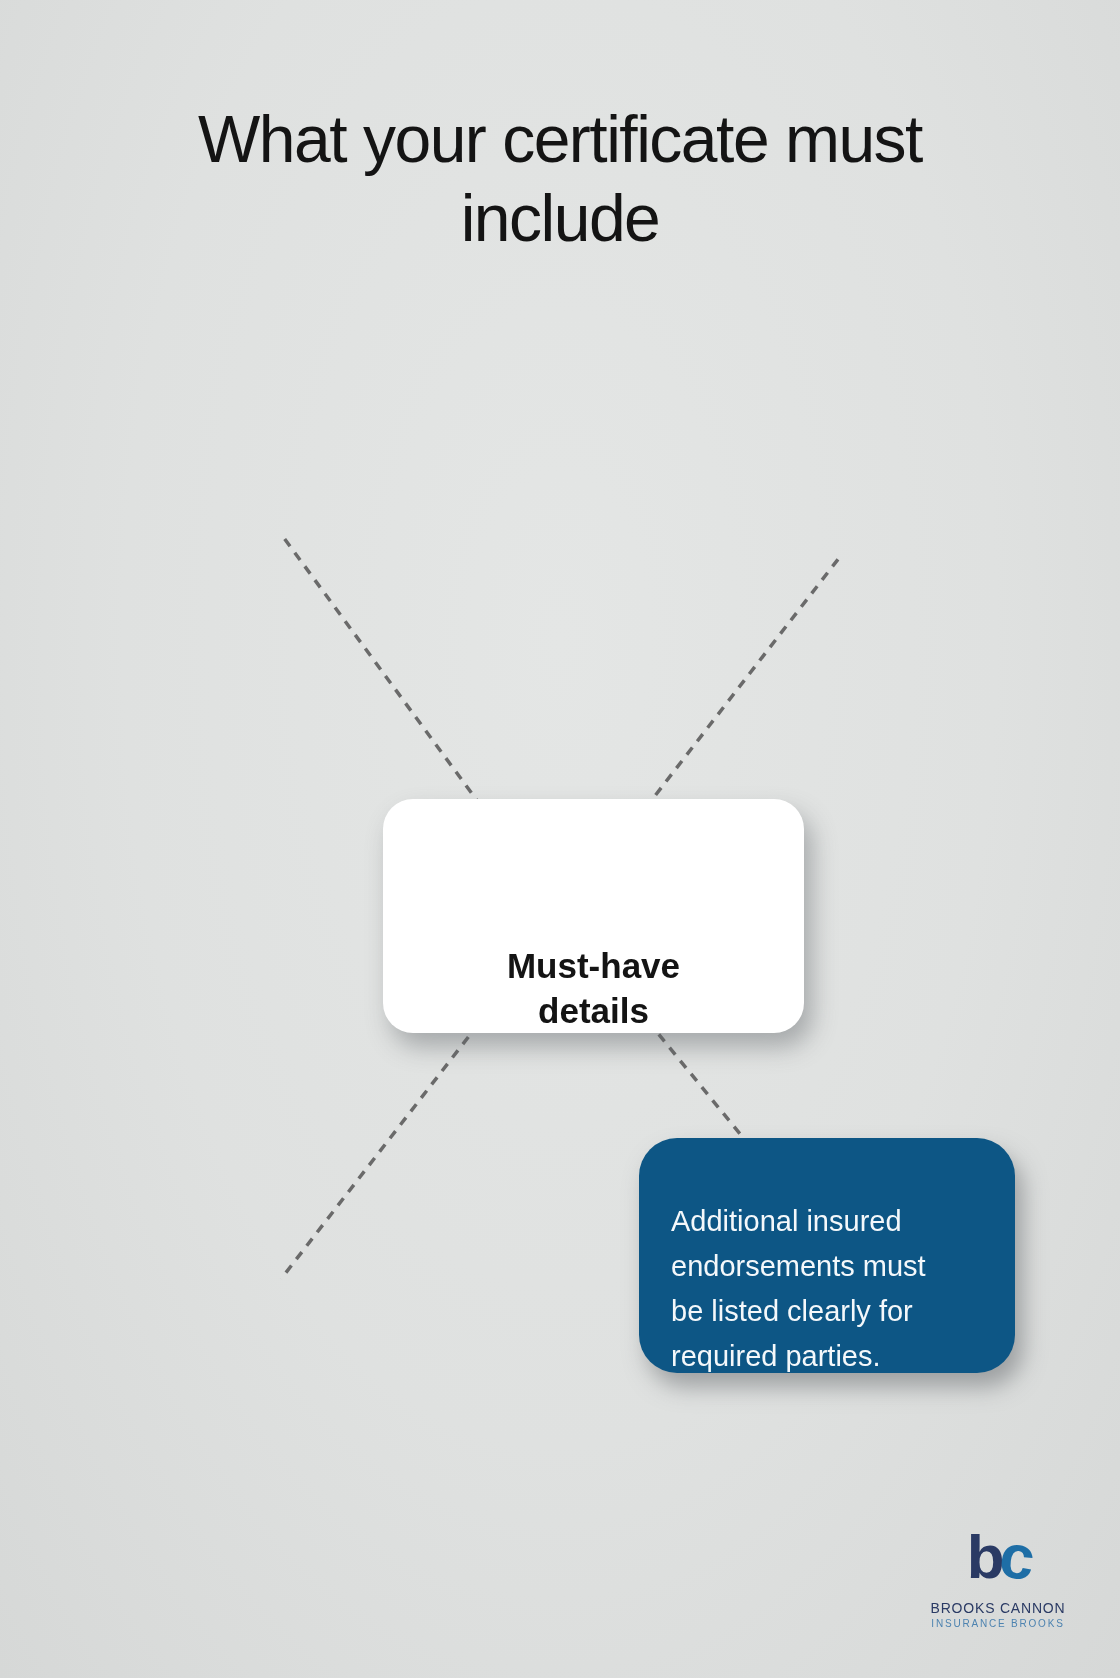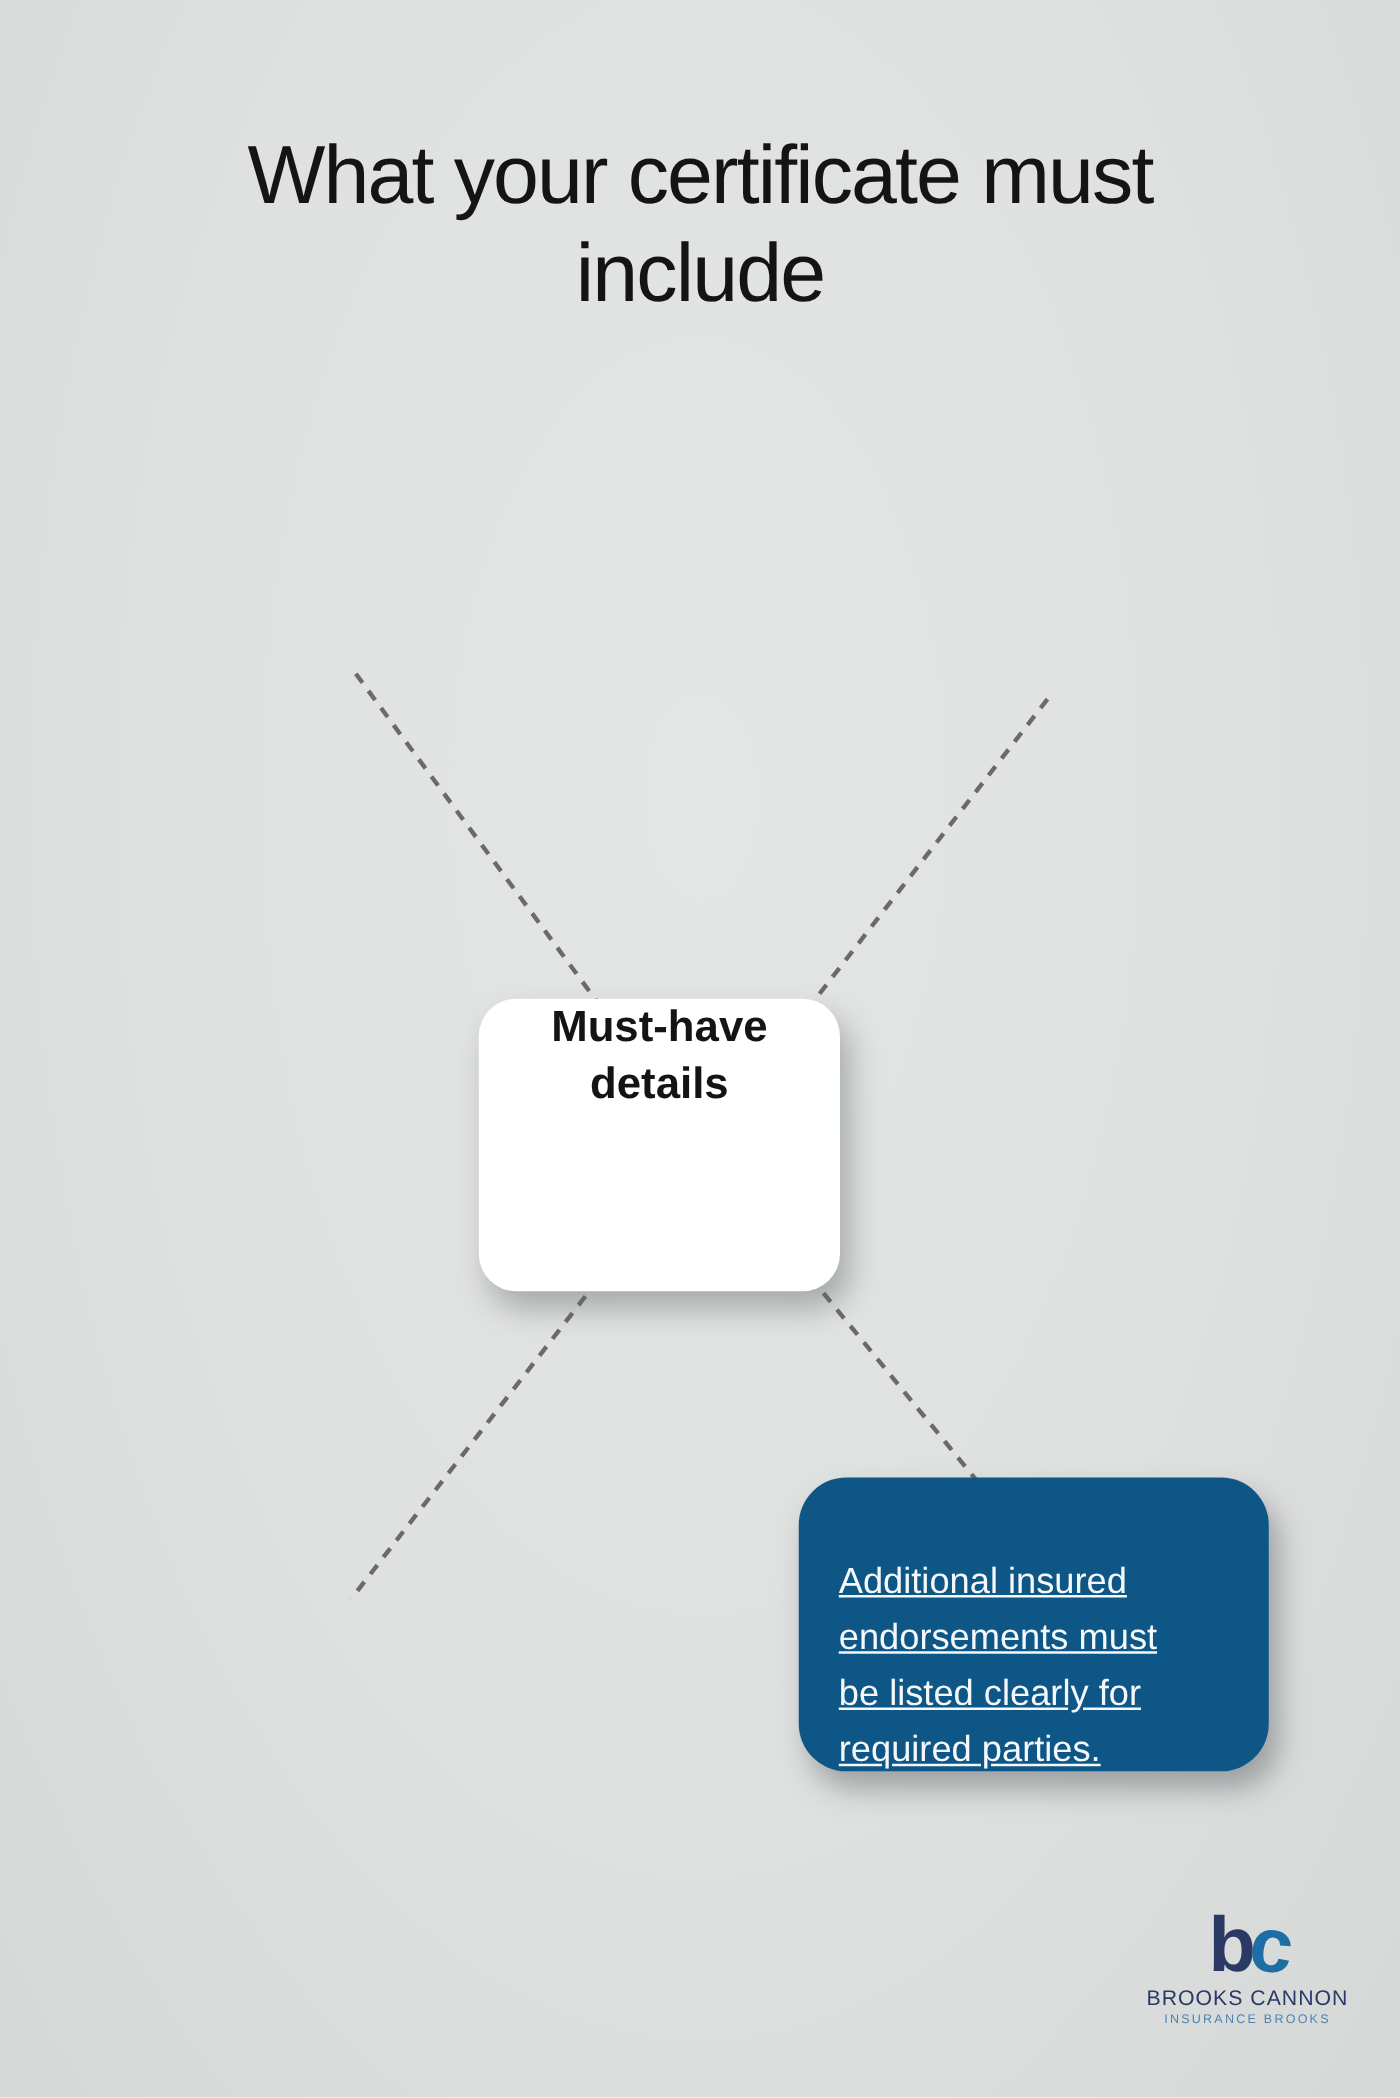--- a/index.html
+++ b/index.html
@@ -23,36 +23,36 @@
   }
   .card{
     position:absolute;z-index:2;background:var(--card-fill);color:var(--card-text);
     border-radius:38px;padding:16px 18px 0 32px;
     font-size:29px;line-height:45px;white-space:pre-line;
     box-shadow:8px 14px 22px rgba(95,100,104,0.50);
   }
   .card-top-left{left:80px;top:417px;width:402px;height:235px;}
   .card-top-right{left:639px;top:417px;width:400px;height:282px;}
   .card-bottom-left{left:80px;top:1138px;width:402px;height:282px;}
-  .card-bottom-right{left:639px;top:1182px;width:376px;height:235px;text-decoration:underline;}
+  .card-bottom-right{left:639px;top:1138px;width:376px;height:235px;}
   .center-node{
-    position:absolute;z-index:2;left:383px;top:799px;width:289px;height:234px;
+    position:absolute;z-index:2;left:383px;top:799px;width:421px;height:234px;
     background:var(--center-fill);color:var(--center-text);border-radius:30px;
-    display:flex;align-items:flex-start;justify-content:center;text-align:center;
+    display:flex;align-items:flex-end;justify-content:center;text-align:center;
     font-size:35px;font-weight:700;line-height:45px;white-space:pre-line;
     box-shadow:8px 14px 24px rgba(95,100,104,0.45);
   }
   .logo{
     position:absolute;z-index:3;left:903px;top:1527px;width:190px;
     text-align:center;line-height:1;
   }
   .logo-mark{font-weight:700;font-size:62px;letter-spacing:-5px;line-height:60px;}
   .logo-mark .b{color:var(--logo-dark-blue);}
   .logo-mark .c{color:var(--logo-light-blue);display:inline-block;transform:rotate(8deg);}
-  .logo-name{margin-top:3px;font-size:17px;letter-spacing:0.8px;color:var(--logo-dark-blue);}
+  .logo-name{margin-top:14px;font-size:14px;letter-spacing:0.8px;color:var(--logo-dark-blue);}
   .logo-tagline{margin-top:4px;font-size:10px;letter-spacing:1.8px;color:#4d83b0;}
 </style>
 </head>
 <body>
 
 <div class="canvas">
 
   <svg class="connectors" viewBox="0 0 1120 1678">
     <line x1="562" y1="916" x2="281" y2="534"></line>
     <line x1="562" y1="916" x2="839" y2="558"></line>

